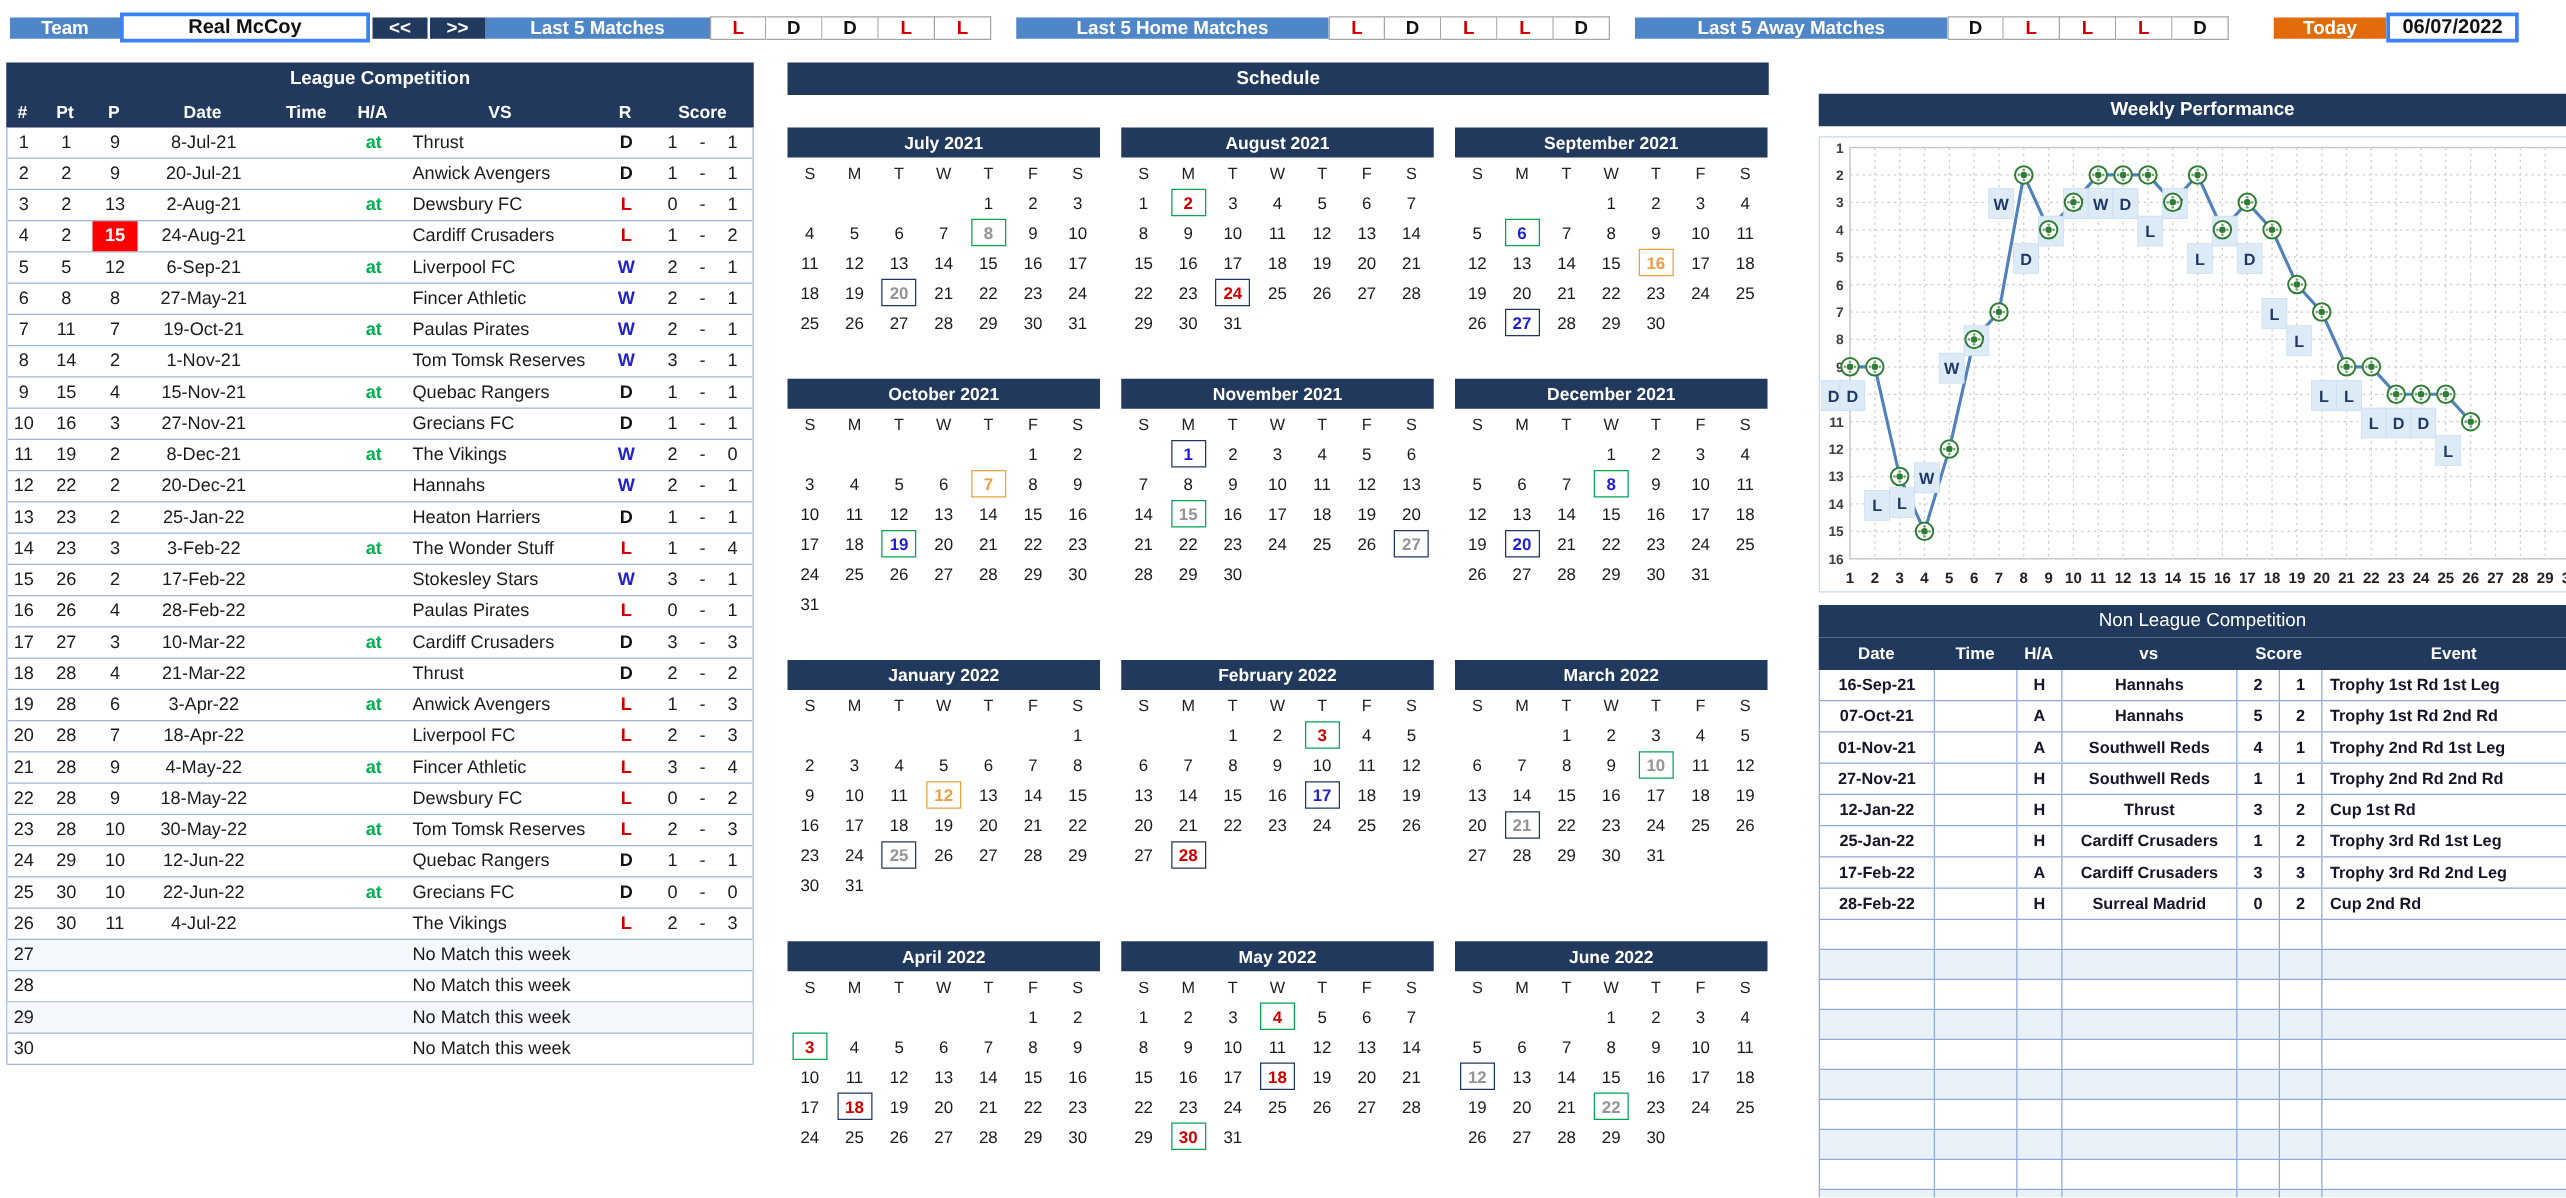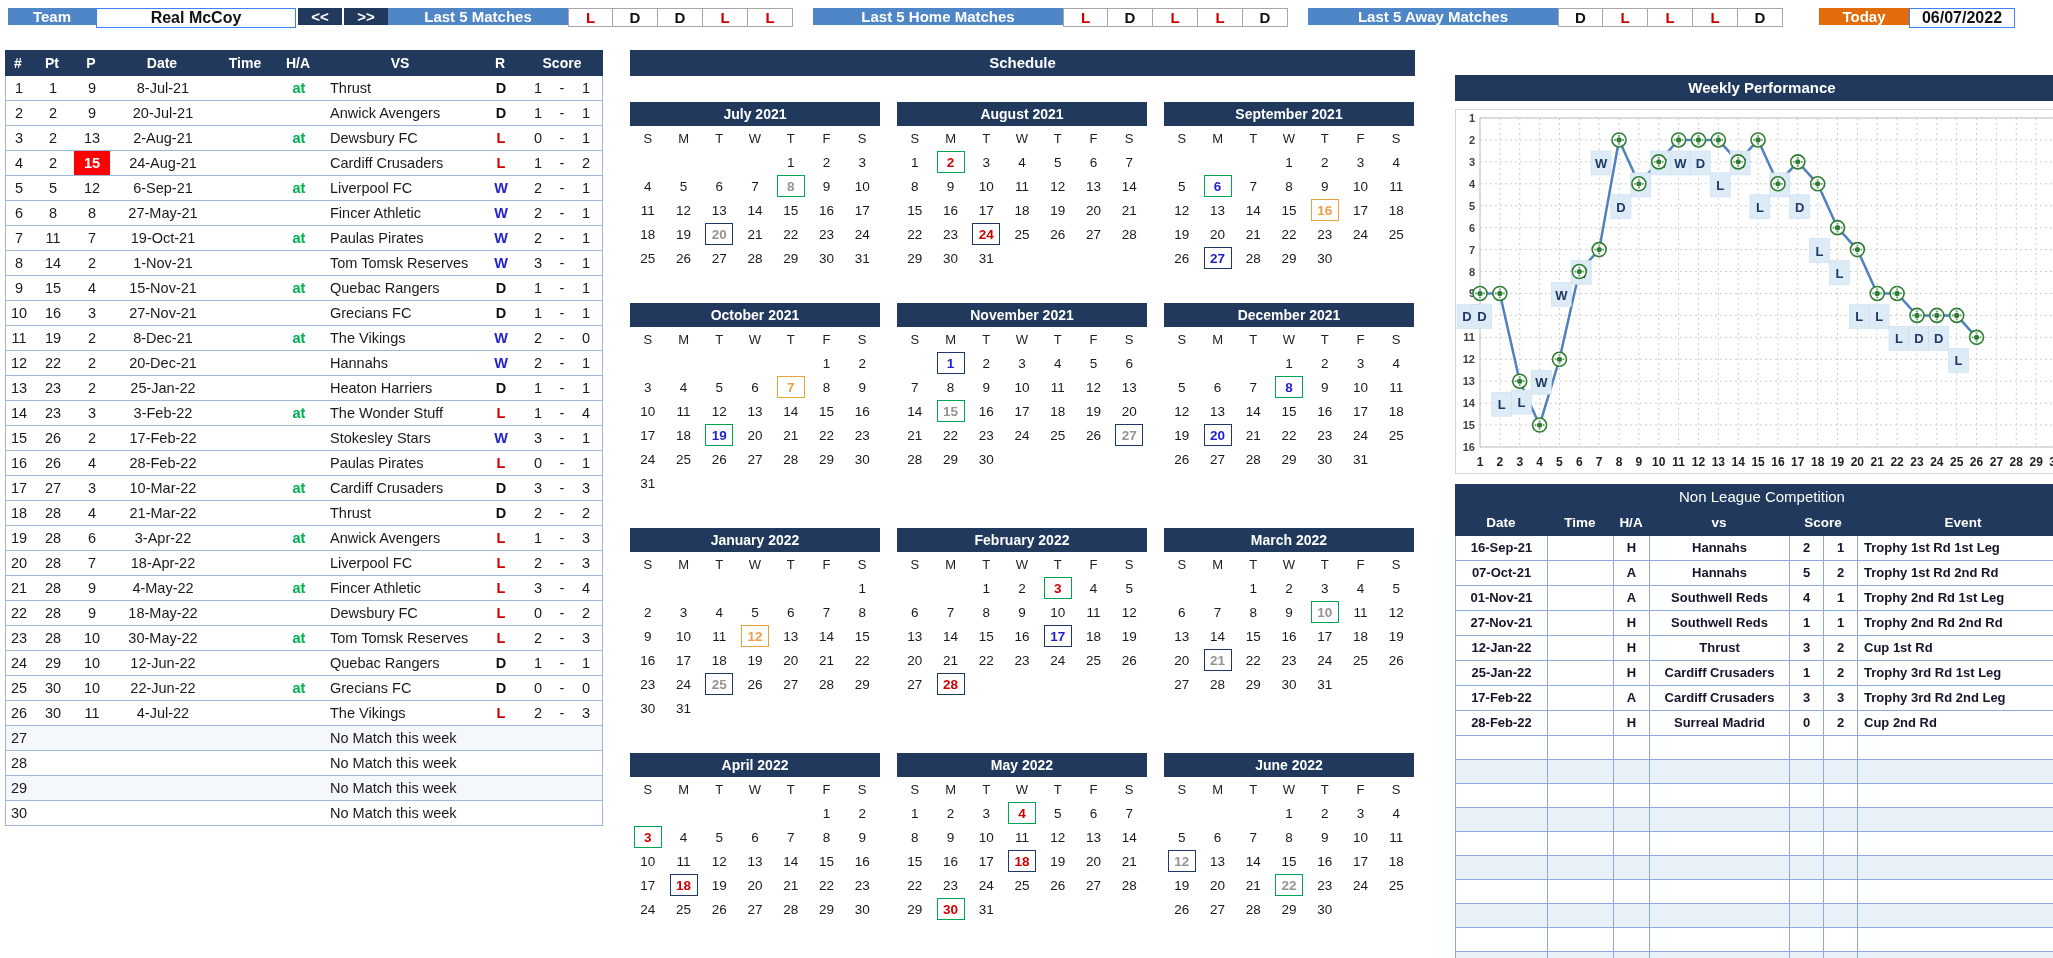--- a/index.html
+++ b/index.html
@@ -1,26 +1,26 @@
 <!DOCTYPE html>
 <html><head>
 <meta charset="utf-8">
 <style>
   * { box-sizing: border-box; margin: 0; padding: 0; }
   html,body { background:#fff; }
   body { font-family: "Liberation Sans", sans-serif; }
   .stage { position:relative; width:2053px; height:958px; background:#fff; overflow:hidden; }
 
   
-  .topbar { position:absolute; left:8px; top:8px; height:28px; display:flex; align-items:flex-start; }
+  .topbar { position:absolute; left:8px; top:8px; height:28px; display:flex; align-items:center; }
   .tb-btn { display:flex; align-items:center; justify-content:center; font-weight:bold; font-size:15px; }
   .tb-blue { background:#4E86C8; color:#fff; }
   .tb-navy { background:#20395C; color:#fff; }
   .tb-orange { background:#E26B0A; color:#fff; }
-  .tb-white { background:#fff; color:#111; border:1px solid #3b82f6; font-weight:bold; font-size:16px; }
+  .tb-white { background:#fff; color:#111; border:3px solid #3b82f6; font-weight:bold; font-size:16px; }
   .res-box { width:45px; background:#fff; border:1px solid #a6a6a6; border-left:none; display:flex; align-items:center; justify-content:center; font-weight:bold; font-size:15px; }
   .res-box:first-child { border-left:1px solid #a6a6a6; }
   .res-L { color:#D00000; } .res-D { color:#111111; } .res-W { color:#2222CC; }
   .res-group { display:flex; }
 
   
   .league { position:absolute; left:5px; top:50px; width:598px; }
   .lg-grid { display:grid; grid-template-columns:26px 42px 36px 106px 60px 46px 158px 42px 32px 16px 1fr; }
   .lg-title { background:#20395C; color:#fff; font-weight:bold; font-size:15px; text-align:center; height:26px; line-height:26px; }
   .lg-head { background:#20395C; color:#fff; font-weight:bold; font-size:14px; height:26px; align-items:center; }
@@ -102,20 +102,21 @@
         <div class="res-box res-L">L</div>
         <div class="res-box res-L">L</div>
         <div class="res-box res-D">D</div>
       </div>
     <div style="width:36px"></div>
     <div class="tb-btn tb-orange" style="width:90px">Today</div>
     <div class="tb-btn tb-white" style="width:106px">06/07/2022</div>
   </div>
 
   <div class="league">
+    <div class="lg-title">League Competition</div>
     <div class="lg-grid lg-head">
         <div>#</div>
         <div>Pt</div>
         <div>P</div>
         <div>Date</div>
         <div>Time</div>
         <div>H/A</div>
         <div>VS</div>
         <div>R</div>
         <div style="grid-column: span 3;">Score</div>

